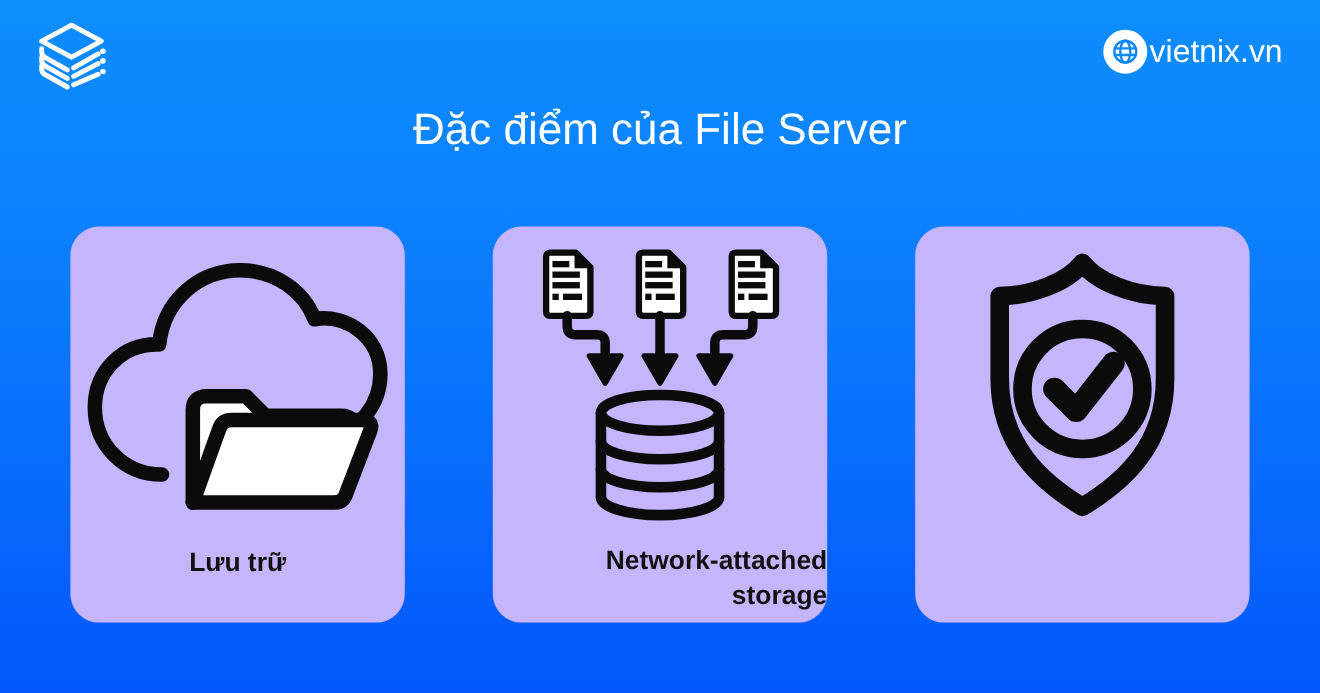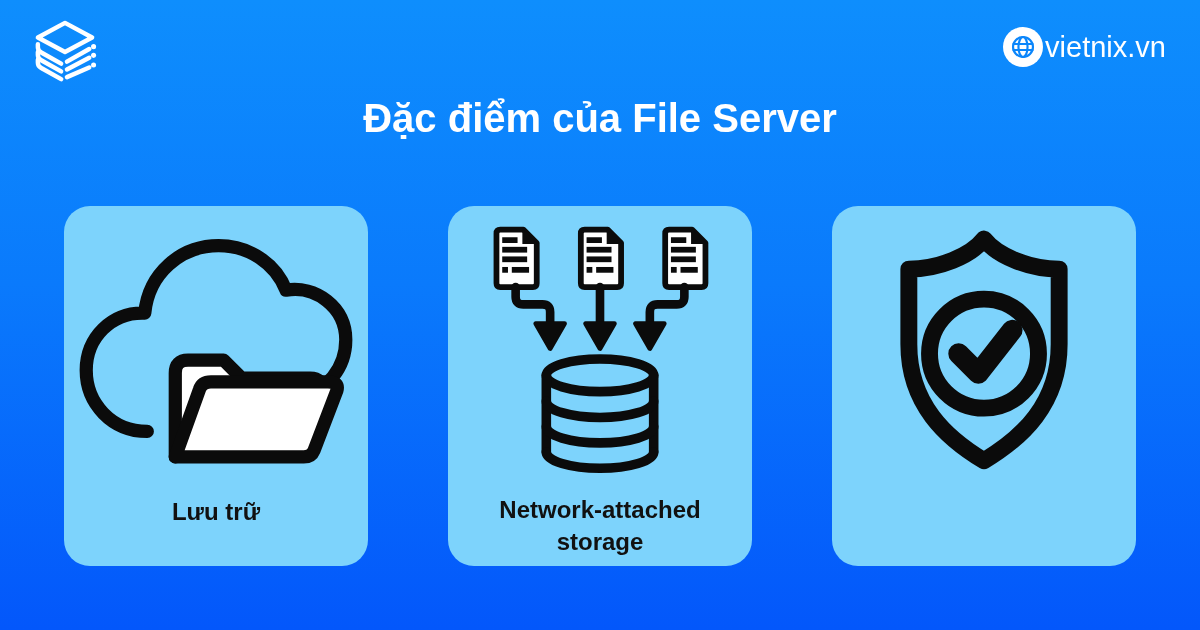--- a/index.html
+++ b/index.html
@@ -9,36 +9,36 @@
     font-family:"Liberation Sans",sans-serif;
   }
   .header{position:absolute;top:0;left:0;right:0;height:92px;}
   .brand{position:absolute;left:30px;top:20px;display:flex;align-items:center;gap:15px;}
   .brand-name{color:#FFFFFF;font-size:29px;font-weight:bold;letter-spacing:4px;line-height:1;padding-top:6px;}
   .site{position:absolute;right:34px;top:27px;display:flex;align-items:center;gap:2px;cursor:pointer;}
   .globe-badge{width:40px;height:40px;background:#FFFFFF;border-radius:50%;display:flex;align-items:center;justify-content:center;flex:none;}
   .site-name{color:#FFFFFF;font-size:29px;font-weight:400;line-height:1;}
   .page-title{
     position:absolute;top:94px;left:0;width:100%;text-align:center;
-    color:#FFFFFF;font-size:40px;font-weight:bold;line-height:48px;margin:0;
+    color:#FFFFFF;font-size:40px;font-weight:normal;line-height:48px;margin:0;
   }
   .cards{position:absolute;top:206px;left:64px;width:1072px;display:flex;justify-content:space-between;}
   .card{
-    position:relative;width:304px;height:360px;background:#7dd3fc;border-radius:26px;flex:none;
+    position:relative;width:304px;height:360px;background:#c4b5fd;border-radius:26px;flex:none;
   }
   .card-icon{position:absolute;left:50%;transform:translateX(-50%);}
   .icon-cloud{top:18px;}
   .icon-nas{top:14px;}
   .icon-shield{top:18px;}
   .card-label{
     position:absolute;left:0;width:100%;text-align:center;
     color:#111111;font-size:24px;font-weight:bold;line-height:32px;margin:0;
   }
   .label-side{top:290px;}
-  .label-mid{top:288px;}
+  .label-mid{top:288px;text-align:right;}
   .label-mid span{display:inline-block;max-width:240px;}
   svg{display:block;}
 </style>
 </head>
 <body>
 
 <div class="header">
 
   <div class="brand">
     <span>

